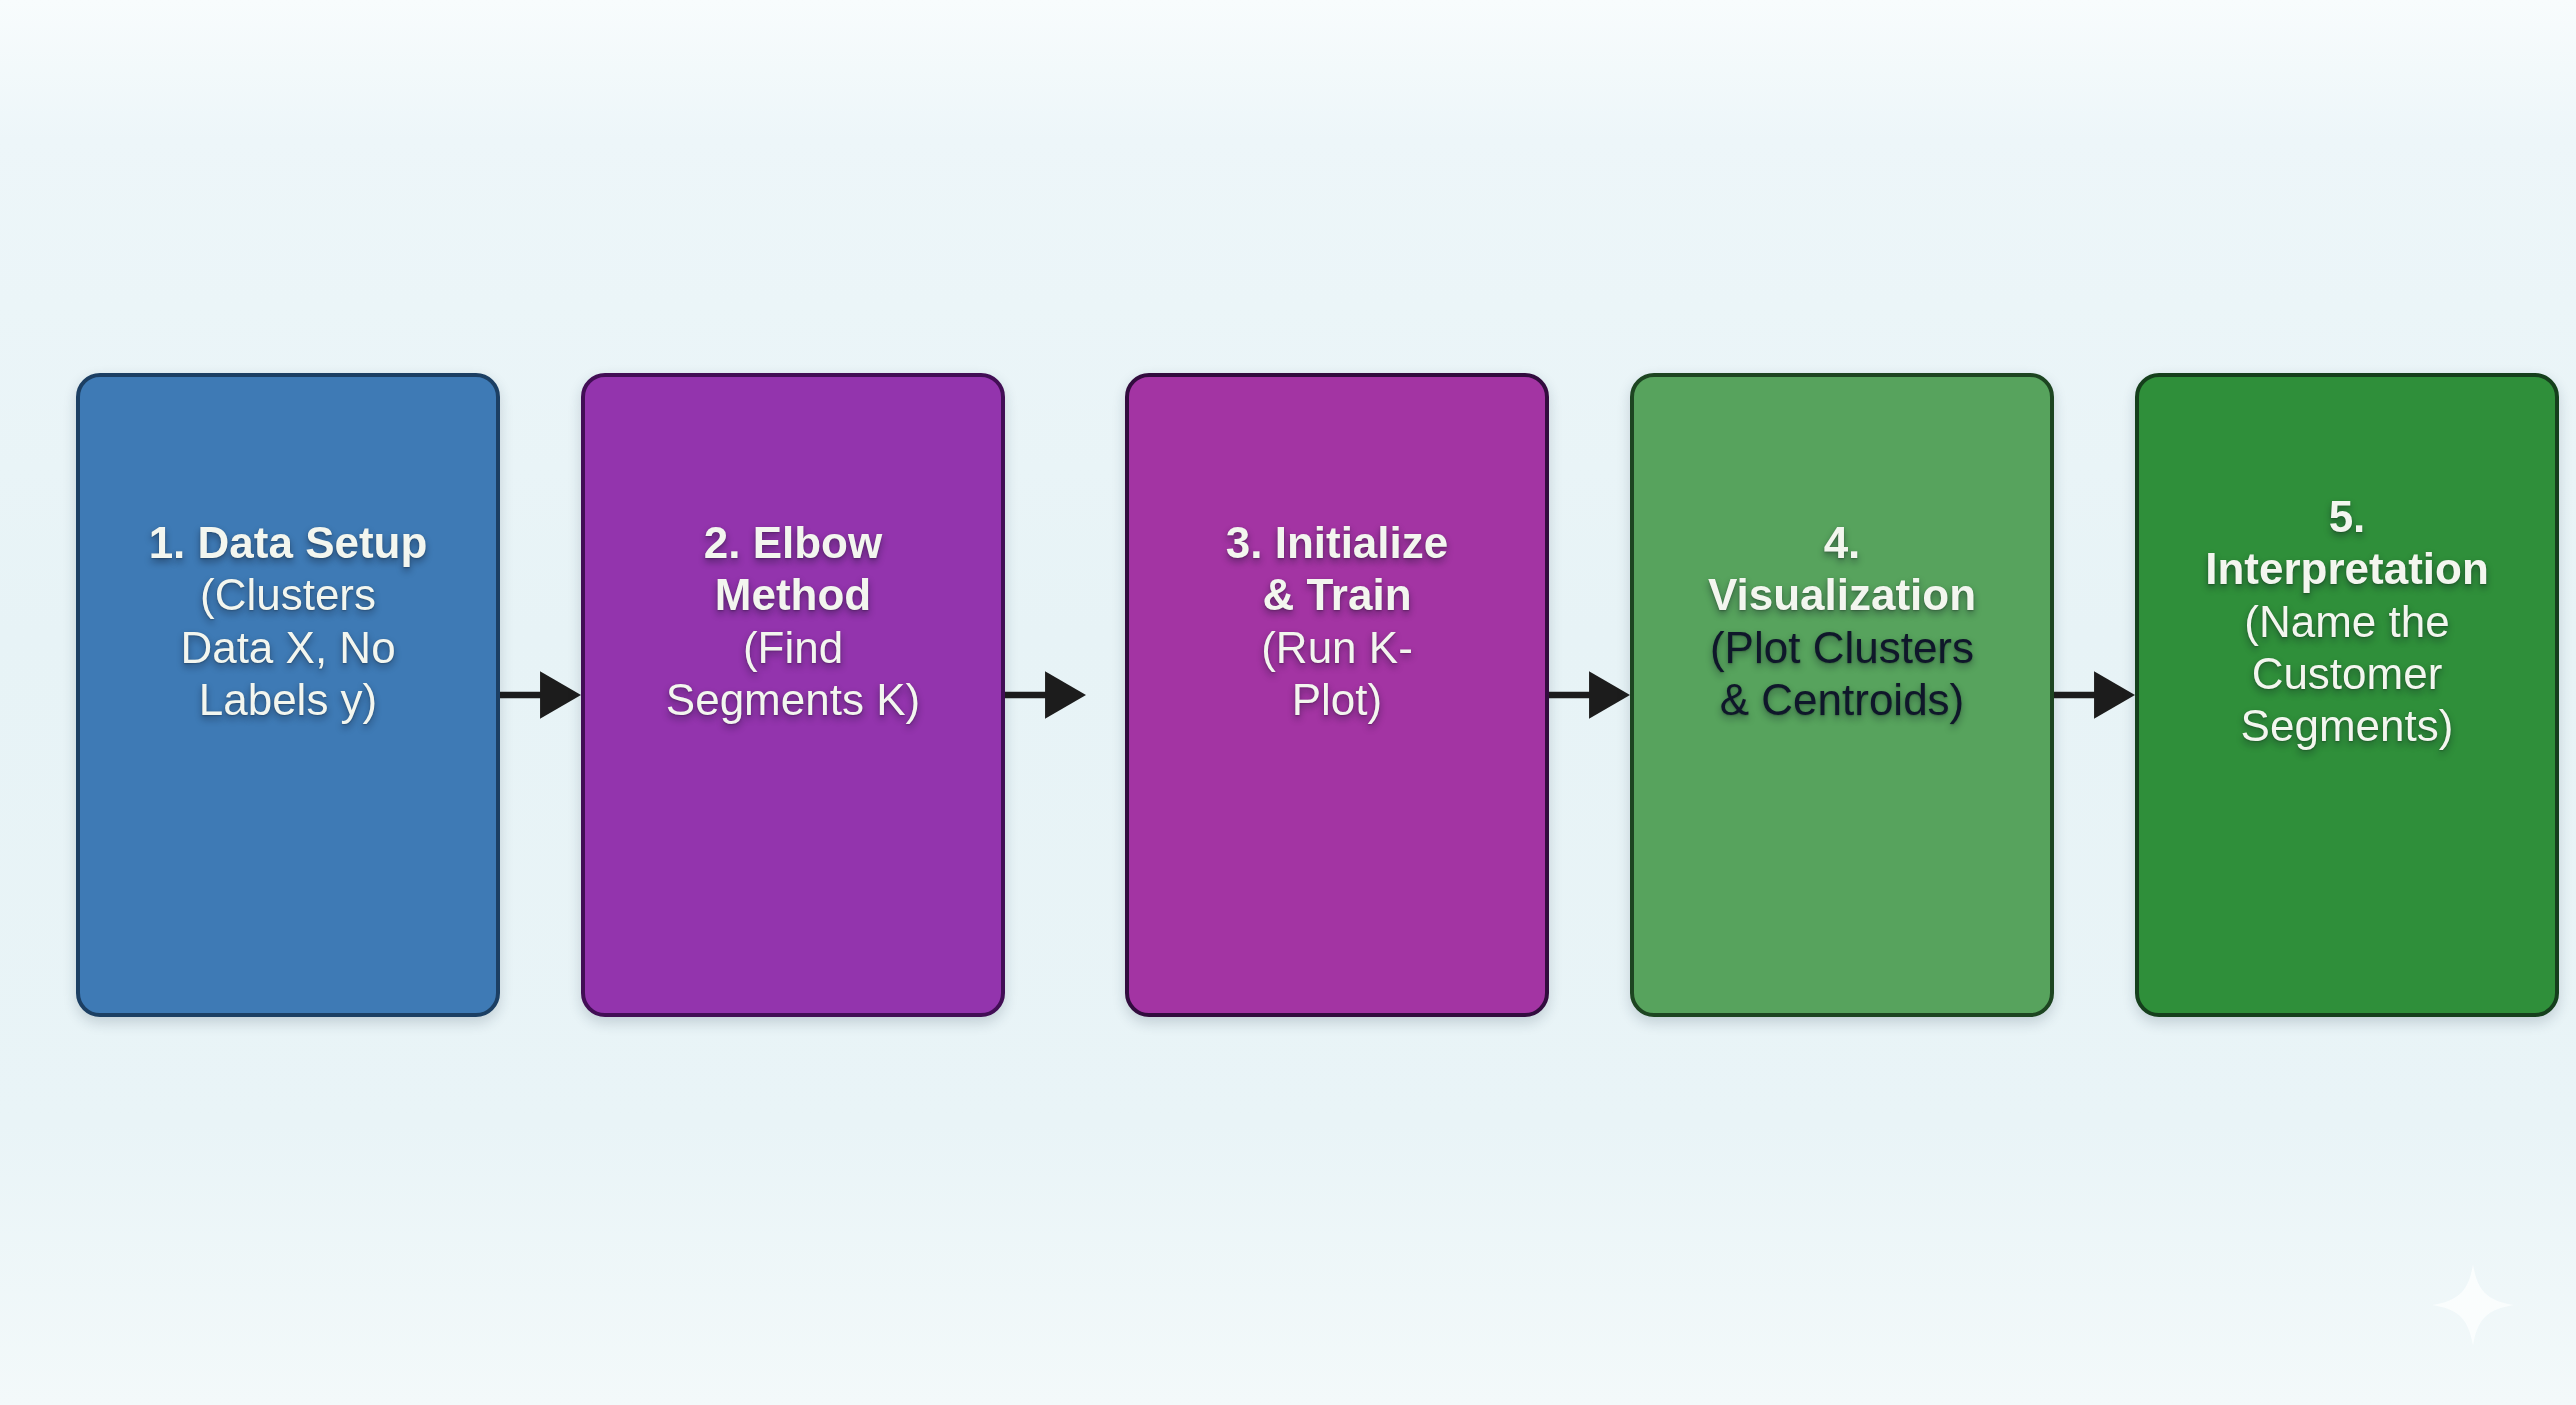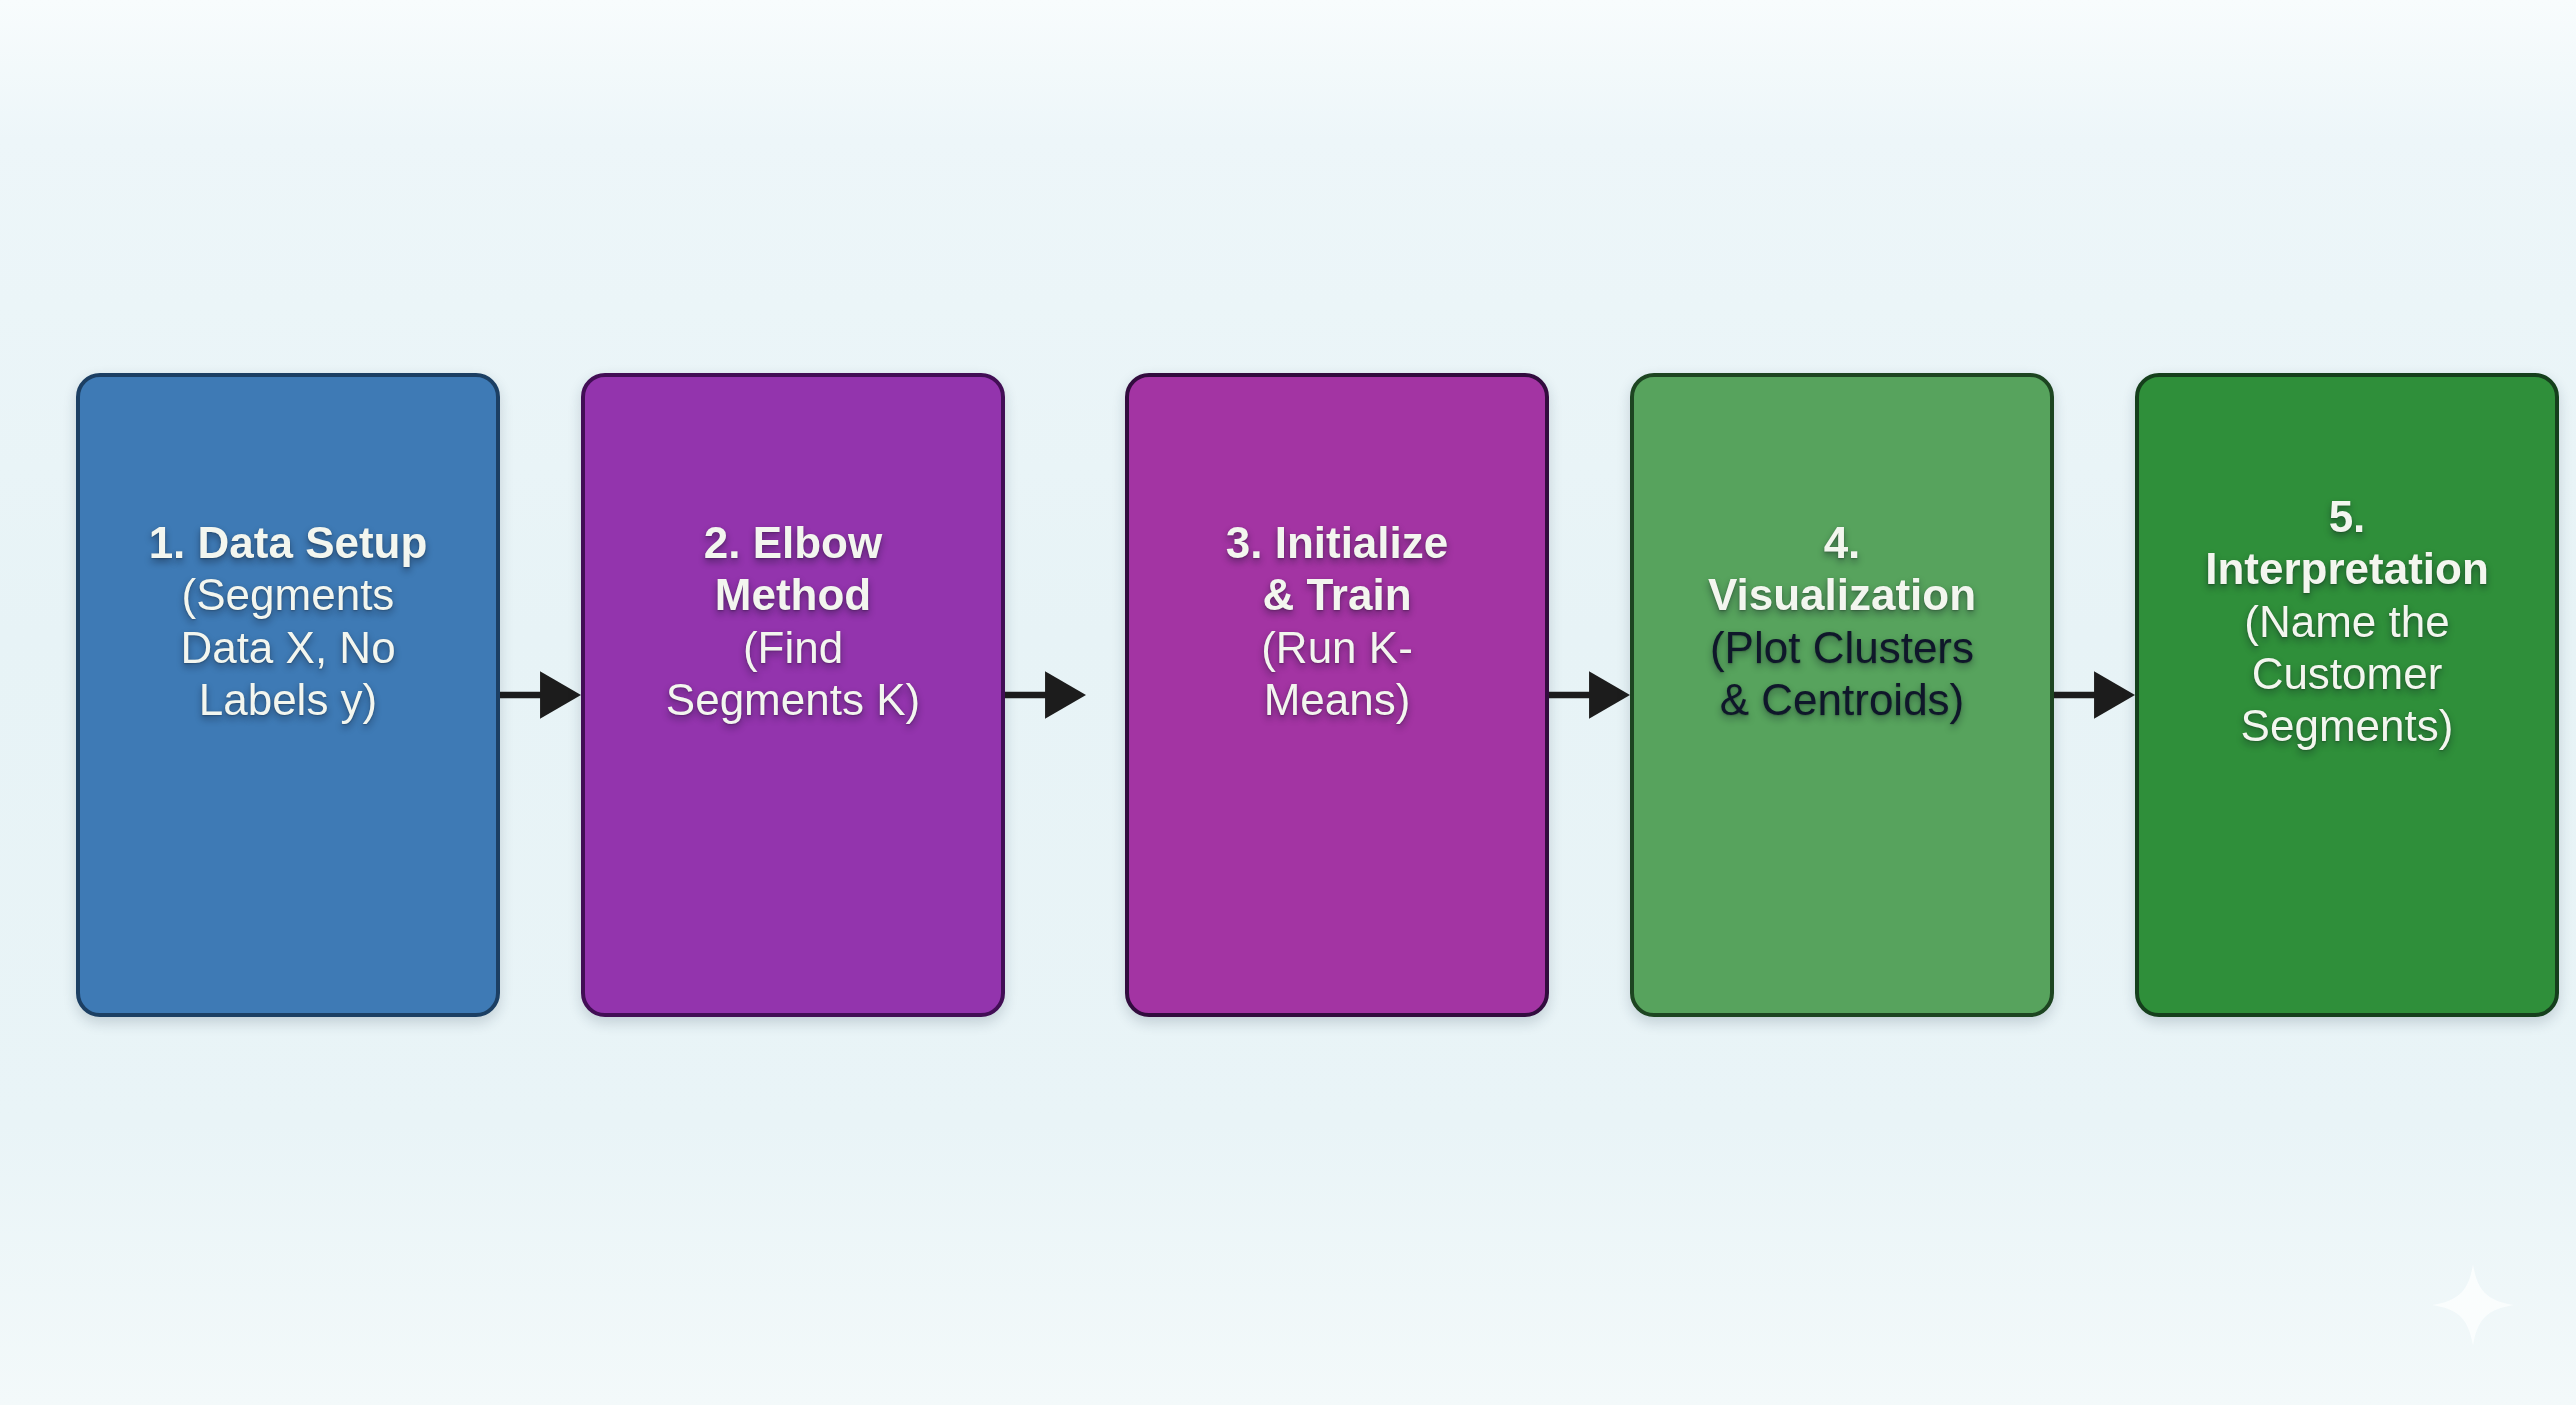--- a/index.html
+++ b/index.html
@@ -68,21 +68,21 @@
   }
 </style>
 </head>
 <body>
 
 <div class="canvas">
   <div class="flow">
 
     <div class="step-box" style="background: rgb(62, 122, 181); border-color: rgb(28, 63, 99);">
       <div class="step-title" style="color: rgb(243, 246, 239);">1. Data Setup</div>
-      <div class="step-subtitle" style="color: rgb(243, 246, 239);">(Segments
+      <div class="step-subtitle" style="color: rgb(243, 246, 239);">(Clusters
 Data X, No
 Labels y)</div>
     </div>
 
     <svg class="arrow" viewBox="0 0 89 70">
       <line x1="0" y1="35" x2="50" y2="35" style="stroke: rgb(28, 28, 28);"></line>
       <polygon points="44,9 89,35 44,61" style="fill: rgb(28, 28, 28);"></polygon>
     </svg>
 
     <div class="step-box" style="background: rgb(147, 52, 173); border-color: rgb(66, 14, 85);">
@@ -94,21 +94,21 @@
 
     <svg class="arrow" viewBox="0 0 89 70">
       <line x1="0" y1="35" x2="50" y2="35" style="stroke: rgb(28, 28, 28);"></line>
       <polygon points="44,9 89,35 44,61" style="fill: rgb(28, 28, 28);"></polygon>
     </svg>
 
     <div class="step-box" style="background: rgb(163, 52, 163); border-color: rgb(50, 12, 62); margin-left: 39px;">
       <div class="step-title" style="color: rgb(243, 246, 239);">3. Initialize
 &amp; Train</div>
       <div class="step-subtitle" style="color: rgb(243, 246, 239);">(Run K-
-Means)</div>
+Plot)</div>
     </div>
 
     <svg class="arrow" viewBox="0 0 89 70">
       <line x1="0" y1="35" x2="50" y2="35" style="stroke: rgb(28, 28, 28);"></line>
       <polygon points="44,9 89,35 44,61" style="fill: rgb(28, 28, 28);"></polygon>
     </svg>
 
     <div class="step-box" style="background: rgb(87, 163, 93); border-color: rgb(29, 69, 33);">
       <div class="step-title" style="color: rgb(243, 246, 239);">4.
 Visualization</div>

